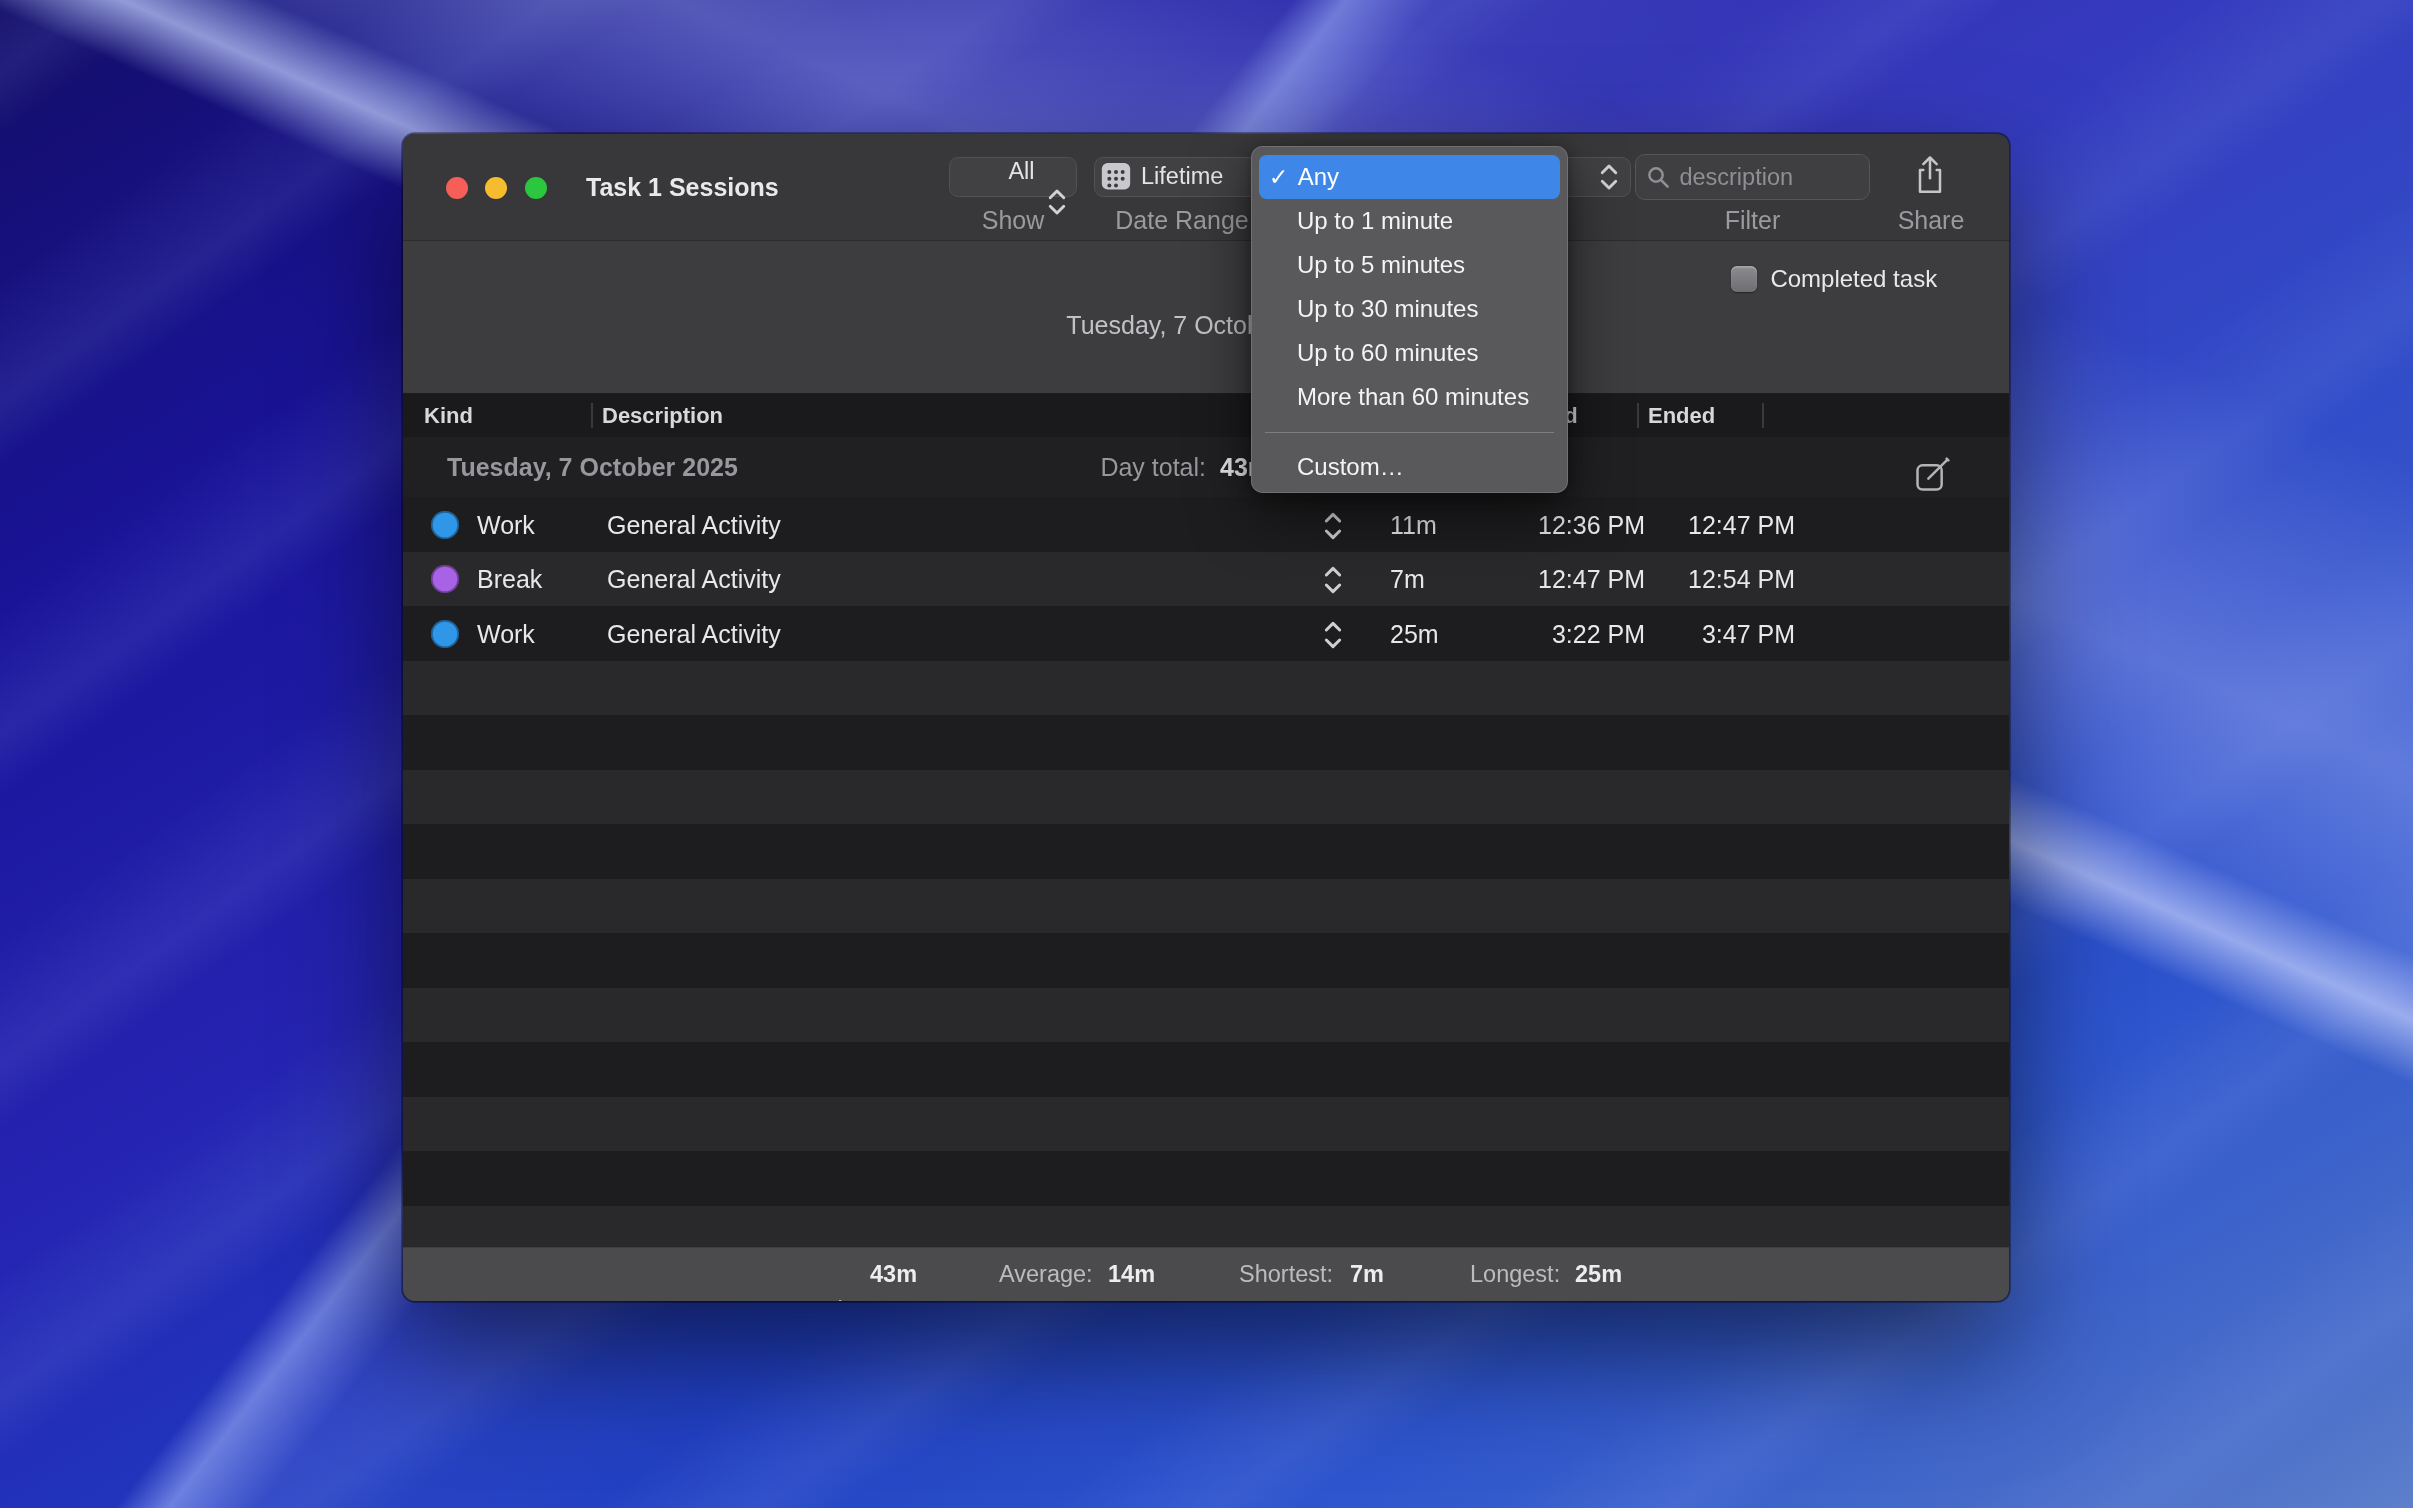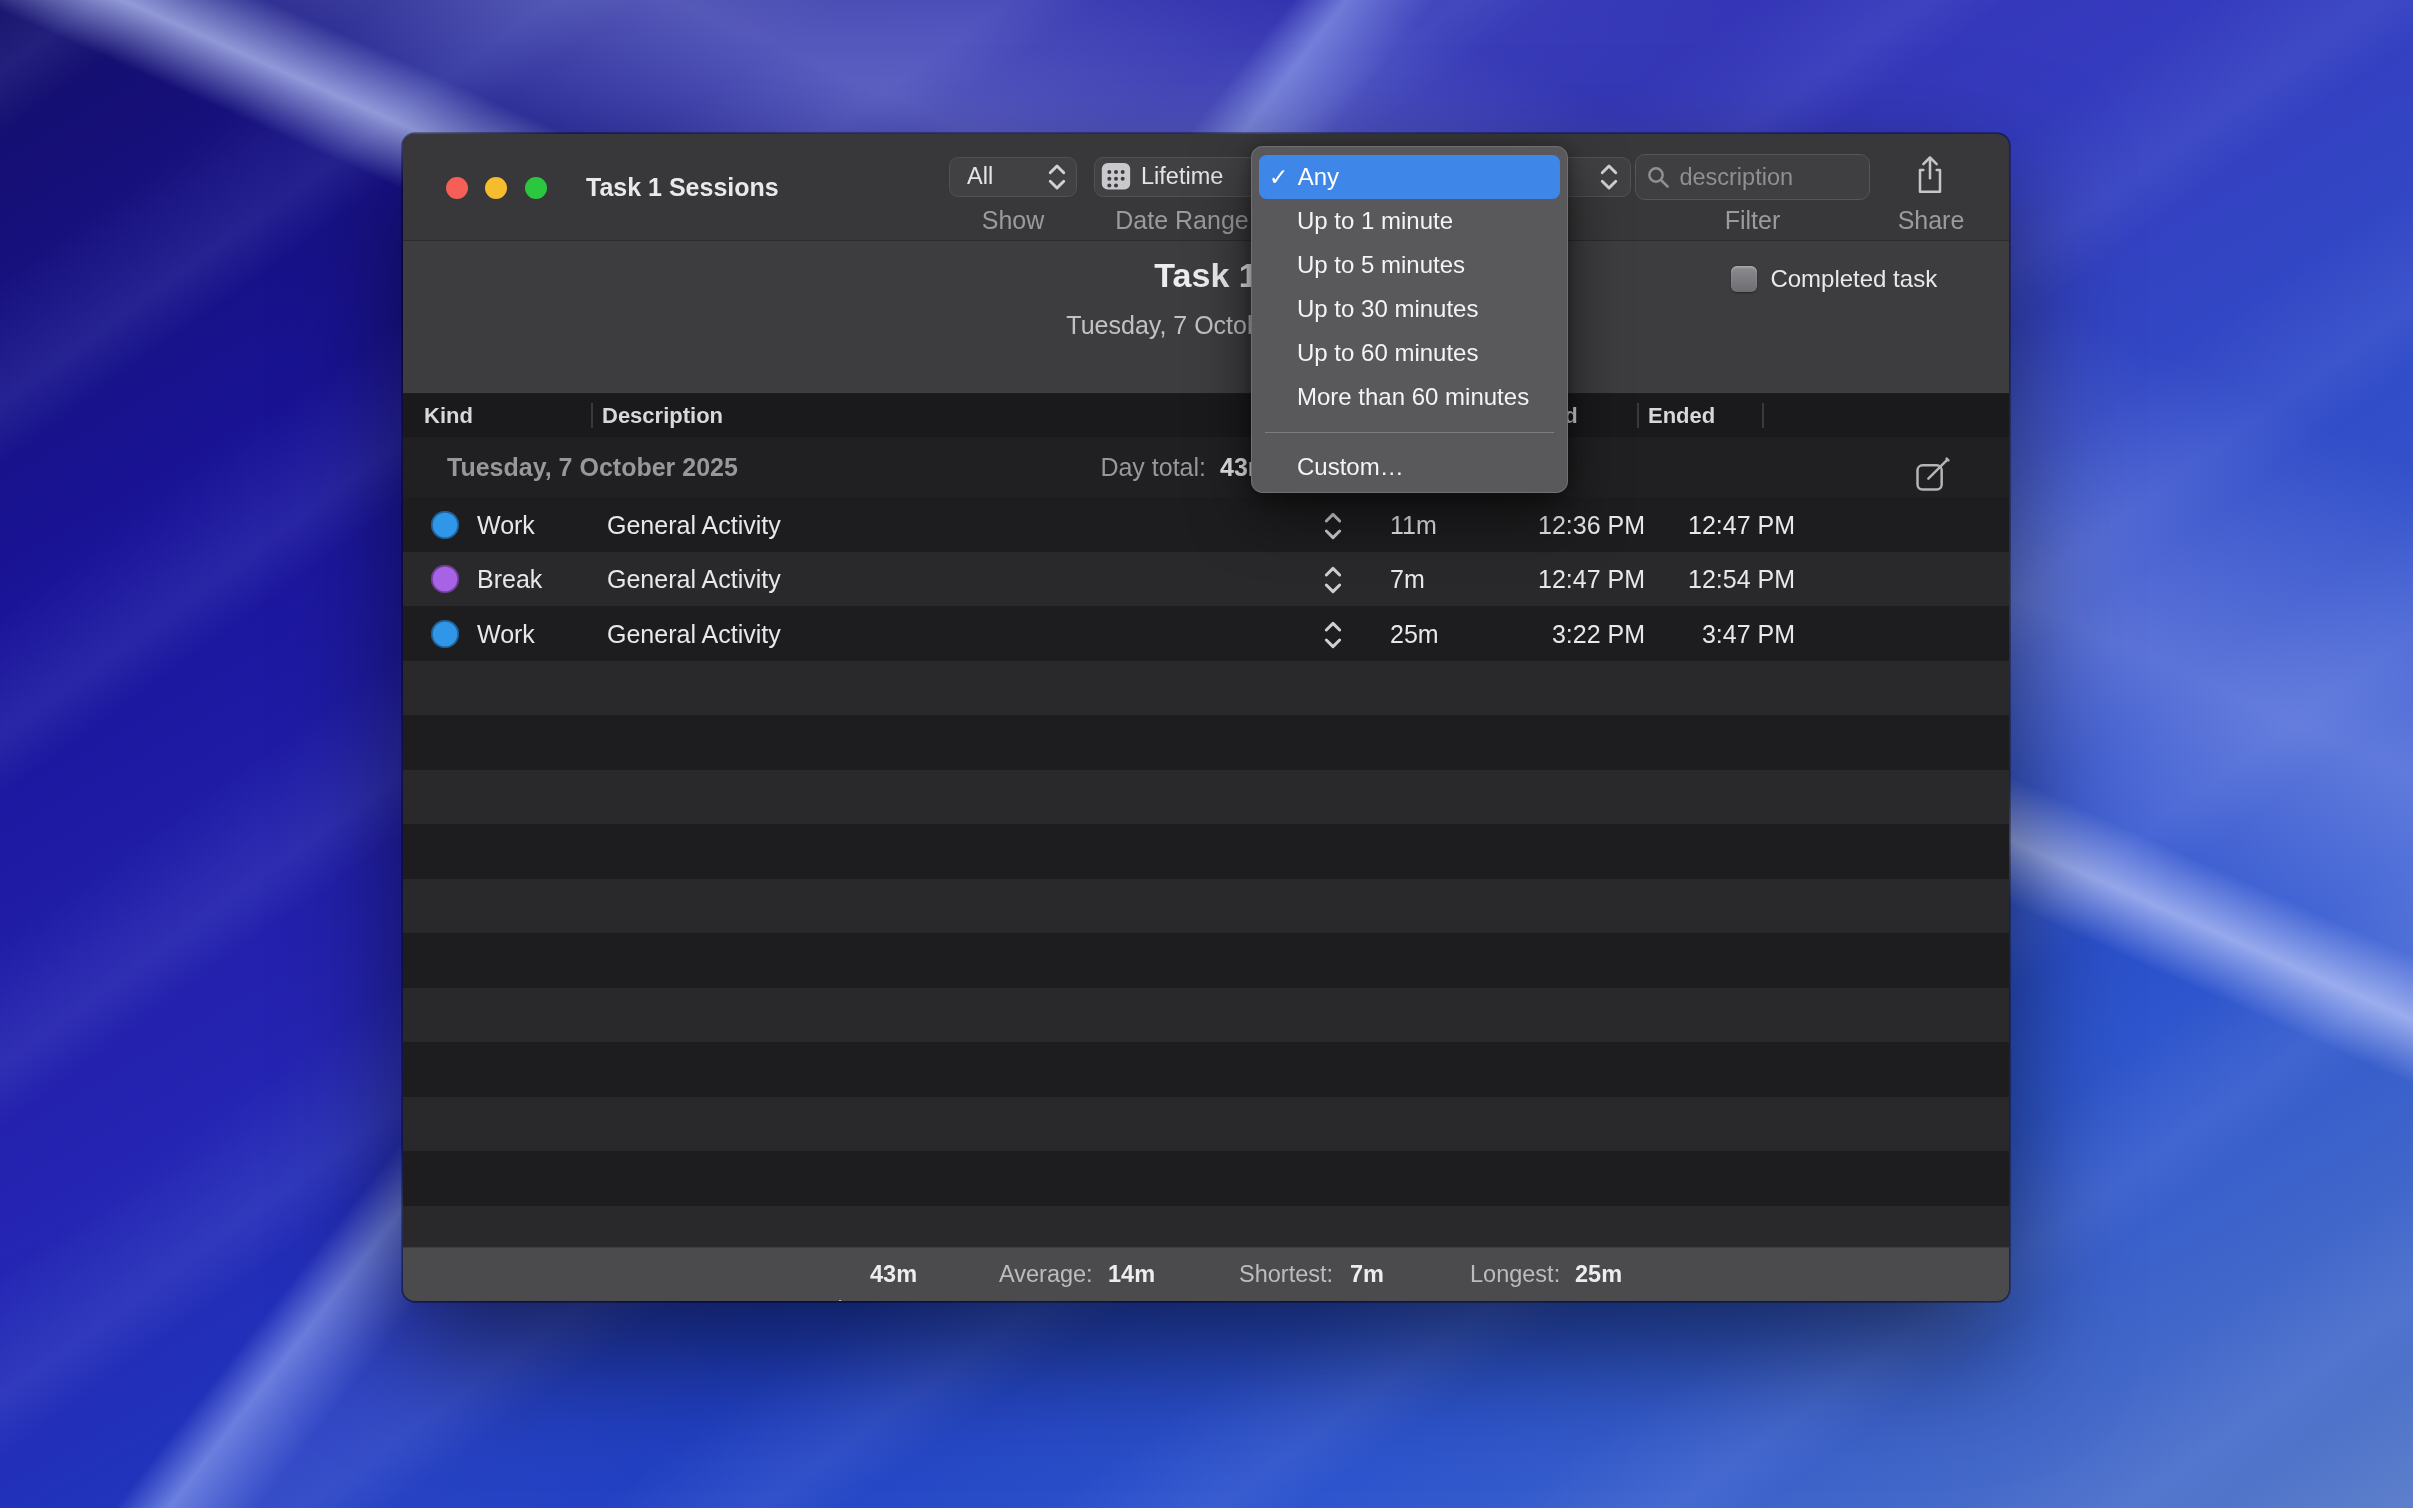--- a/index.html
+++ b/index.html
@@ -29,21 +29,21 @@
   .t-green { left:122px; background:#2bc83f; }
   .win-title { position:absolute; left:183px; top:39px; font-size:25px; font-weight:bold; color:#e9e9eb; }
 
   .tb-label { position:absolute; top:72px; font-size:25px; color:#9a9a9f; text-align:center; }
 
   .popup {
     position:absolute; top:22.6px; height:40px; background:#414144;
     border:1.7px solid #525255; border-radius:9.2px; color:#e4e4e6; font-size:23.5px;
     display:flex; align-items:center;
   }
-  .popup-all { left:546px; width:128px; padding-left:17px; }
+  .popup-all { left:546px; width:128px; padding-left:17px;flex-direction:column; }
   .popup-date { left:691px; width:210px; padding-left:6px; }
   .popup-frag { left:1123px; width:105px; justify-content:flex-end; padding-right:10px; }
   .updown { flex:none; }
   .popup-all .updown { margin-left:auto; margin-right:8.4px; }
   .cal-icon { margin-right:10px; flex:none; }
 
   .search-field {
     position:absolute; left:1232px; top:20px; width:235px; height:46px;
     background:#3f3f42; border:1.7px solid #56565a; border-radius:10px;
     display:flex; align-items:center; padding:0 10px;
@@ -184,21 +184,20 @@
             <path d="M12 18 H8 V44 H32 V18 H28" fill="none" stroke="#c6c6ca" stroke-width="3" stroke-linecap="round" stroke-linejoin="round"></path>
             <line x1="20" y1="4" x2="20" y2="28" stroke="#c6c6ca" stroke-width="3" stroke-linecap="round"></line>
             <path d="M12 11 L20 3 L28 11" fill="none" stroke="#c6c6ca" stroke-width="3" stroke-linecap="round" stroke-linejoin="round"></path>
           </svg>
       </span>
     </div>
     <div class="tb-label" style="left:1482px;width:92px;">Share</div>
   </div>
 
   <div class="zone-header">
-    <div class="big-title">Task 1</div>
     <div class="subtitle">Tuesday, 7 October 2025</div>
     <div class="completed">
       <div class="checkbox"></div>
       <span class="lbl">Completed task</span>
     </div>
   </div>
 
   <div class="stripes"></div>
 
   <div class="col-header">

